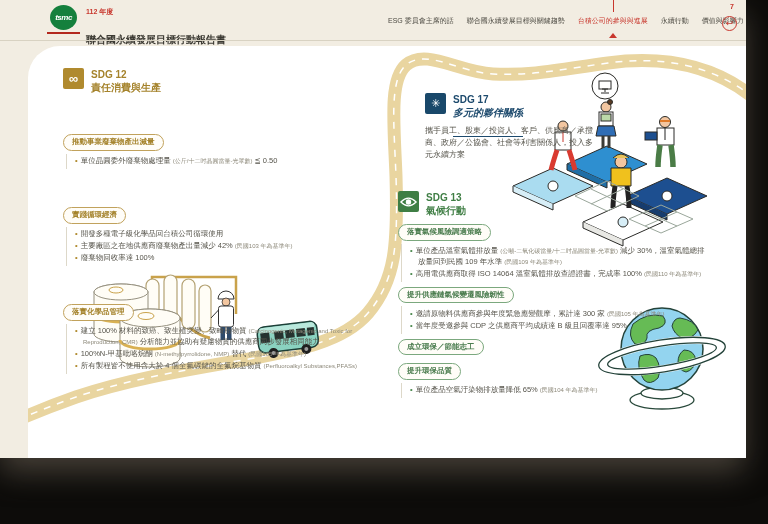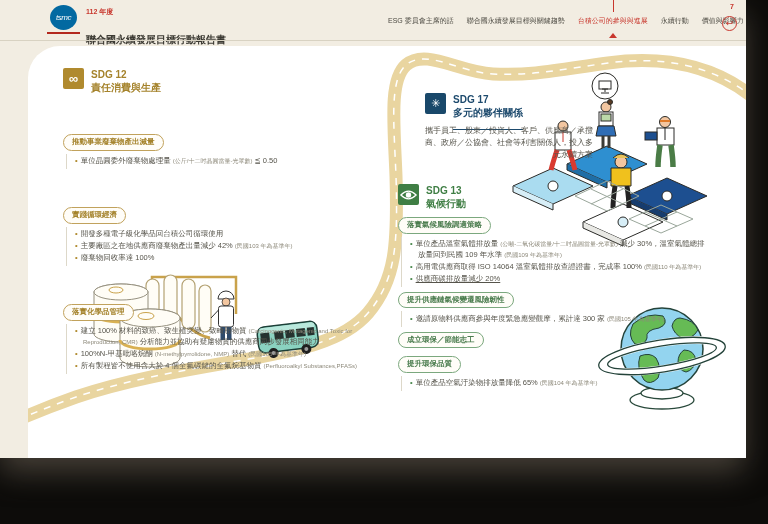--- a/index.html
+++ b/index.html
@@ -2,22 +2,22 @@
 <html><head>
 <meta charset="utf-8">
 <style>
   html,body{margin:0;padding:0;background:#0d0c0a;}
   .stage{position:relative;width:768px;height:524px;background:#0d0c0a;overflow:hidden;
          font-family:"Liberation Sans","DejaVu Sans",sans-serif;}
   .page{position:absolute;left:0;top:0;width:746px;height:458px;background:#f2ede2;
         border-bottom-right-radius:14px;
         box-shadow:0 14px 30px rgba(120,110,95,.55),14px 10px 30px rgba(0,0,0,.4);}
   
-  .seal{position:absolute;left:50px;top:5px;width:27px;height:25px;background:#0369a1;border-radius:50%;
-        color:#fff;display:flex;align-items:center;justify-content:center;font-weight:normal;
+  .seal{position:absolute;left:50px;top:5px;width:27px;height:25px;background:#15803d;border-radius:50%;
+        color:#fff;display:flex;align-items:center;justify-content:center;font-weight:bold;
         font-size:8px;font-style:italic;letter-spacing:-.5px;}
   .seal-underline{position:absolute;left:47px;top:32px;width:33px;height:2px;background:#b3281e;}
   .brand{position:absolute;left:86px;top:7px;}
   .brand .yr{font-size:7px;color:#c8372d;font-weight:bold;}
   .brand .ttl{font-size:10px;color:#3c3a33;font-weight:bold;margin-top:16px;}
   .nav{position:absolute;left:388px;top:16px;display:flex;gap:13px;font-size:7px;color:#4c4a42;white-space:nowrap;}
   .navitem{position:relative;cursor:pointer;}
   .navitem.active{color:#c8372d;}
   .navitem.active::before{content:"";position:absolute;left:50%;top:-17px;width:1px;height:13px;background:#c8372d;}
   .navitem.active::after{content:"";position:absolute;left:50%;margin-left:-4px;bottom:-12px;
@@ -43,22 +43,22 @@
   .badge{display:inline-block;border:1px solid;border-radius:9px;padding:2px 8px 2.5px;font-size:7.5px;
         font-weight:bold;margin:5px 0 3px;background:#fffdf8;}
   .sdg12col .badge{color:#a5832c;border-color:#c1a25c;margin-top:38px;}
   .sdg13col .badge{color:#4c7d4f;border-color:#7ba87e;}
   .items{border-left:1px solid #ddd8c9;padding:1px 0 1px 8px;margin-left:3px;}
   .item{font-size:7.5px;line-height:10.5px;color:#56544b;padding-left:8px;text-indent:-8px;margin:1.5px 0;}
   .dot{margin-right:3px;font-weight:bold;}
   .sdg12col .dot{color:#b08a2e;} .sdg13col .dot{color:#4c8a4f;}
   .n{font-size:6px;color:#8d897a;}
   .u .t{text-decoration:underline;}
-  .sdg17para{width:168px;font-size:8px;line-height:12px;color:#56544b;margin-top:6px;text-align:right;}
-  .name-underline{border-bottom:1px solid #1d4a6d;padding-bottom:11px;}
+  .sdg17para{width:168px;font-size:8px;line-height:12px;color:#56544b;margin-top:6px;}
+  .name-underline{border-bottom:1px solid #1d4a6d;padding-bottom:18px;font-style:italic;}
 </style>
 </head>
 <body>
 
 <div class="stage">
   <div class="page">
 
     <div class="seal">tsmc</div>
     <div class="seal-underline"></div>
     <div class="brand">
@@ -250,47 +250,47 @@
         <div class="sdghead">
           <div class="sdgicon bg17" style="font-size:11px;">✳</div>
           <div>
             <div class="sdgid c17">SDG 17</div>
             <div class="sdgname c17"><span class="name-underline">多元的夥伴關係</span></div>
           </div>
         </div>
         <div class="sdg17para">攜手員工、股東／投資人、客戶、供應商／承攬商、政府／公協會、社會等利害關係人，投入多元永續方案</div>
       </div>
 
-      <div class="col sdg13col" style="left:370px;top:138px;width:312px;">
+      <div class="col sdg13col" style="left:370px;top:145px;width:312px;">
         <div class="sdghead">
           <div class="sdgicon bg13">
             <svg width="17" height="12" viewBox="0 0 20 14">
                 <path d="M1 7 Q10 -2 19 7 Q10 16 1 7 Z" fill="none" stroke="#fff" stroke-width="1.4"></path>
                 <circle cx="10" cy="7" r="3.2" fill="#fff"></circle>
               </svg>
           </div>
           <div>
             <div class="sdgid c13">SDG 13</div>
             <div class="sdgname c13">氣候行動</div>
           </div>
         </div>
         <div class="group">
           <span class="badge">落實氣候風險調適策略</span>
           <div class="items">
 
           <div class="item"><span class="dot">•</span><span class="t">單位產品溫室氣體排放量 </span><span class="n">(公噸-二氧化碳當量/十二吋晶圓當量-光罩數)</span><span class="t"> 減少 30%，溫室氣體總排放量回到民國 109 年水準 </span><span class="n">(民國109 年為基準年)</span></div>
               <div class="item"><span class="dot">•</span><span class="t">高用電供應商取得 ISO 14064 溫室氣體排放查證證書，完成率 100% </span><span class="n">(民國110 年為基準年)</span><span class="t"></span><span class="n"></span></div>
-              <div class="item u"><span class="dot">•</span><span class="t">供應商碳排放量減少 20%</span><span class="n"></span><span class="t"></span><span class="n"></span></div>
             </div>
         </div>
         <div class="group">
           <span class="badge">提升供應鏈氣候變遷風險韌性</span>
           <div class="items">
 
           <div class="item"><span class="dot">•</span><span class="t">邀請原物料供應商參與年度緊急應變觀摩，累計達 300 家 </span><span class="n">(民國105 年為基準年)</span><span class="t"></span><span class="n"></span></div>
+              <div class="item"><span class="dot">•</span><span class="t">當年度受邀參與 CDP 之供應商平均成績達 B 級且回覆率達 95%</span><span class="n"></span><span class="t"></span><span class="n"></span></div>
             </div>
         </div>
         <div class="group">
           <span class="badge">成立環保／節能志工</span>
         </div>
         <div class="group">
           <span class="badge">提升環保品質</span>
           <div class="items">
 
           <div class="item"><span class="dot">•</span><span class="t">單位產品空氣汙染物排放量降低 65% </span><span class="n">(民國104 年為基準年)</span><span class="t"></span><span class="n"></span></div>

